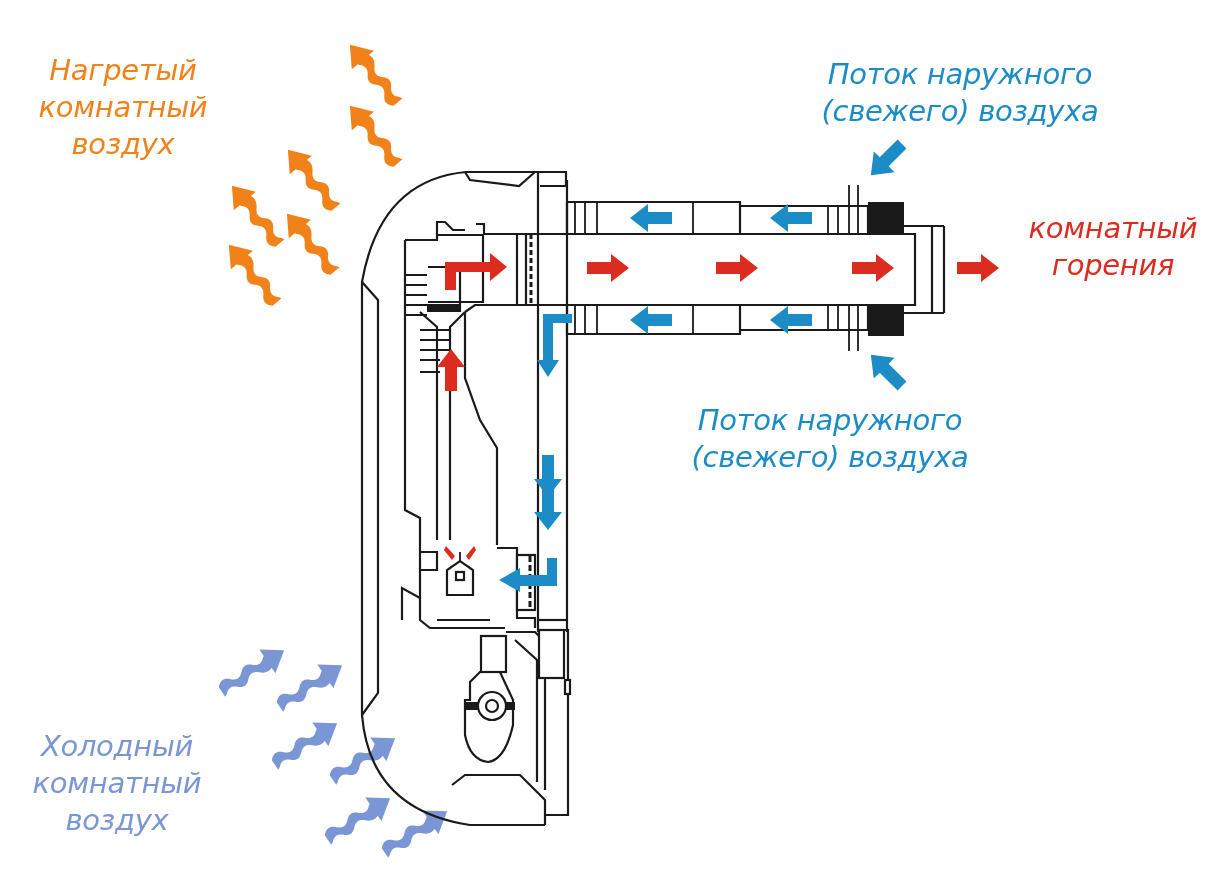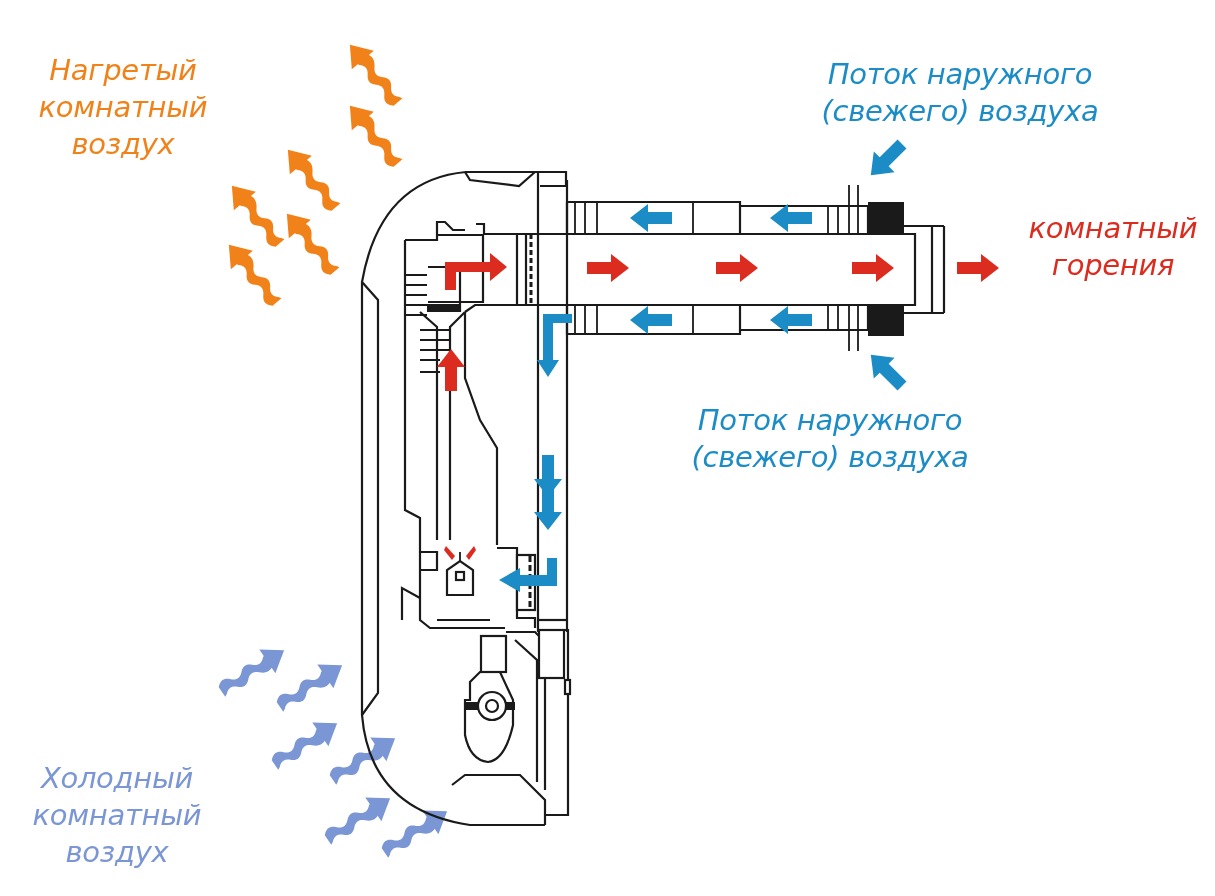--- a/index.html
+++ b/index.html
@@ -2,21 +2,21 @@
 <html style="--warm: #f08219; --cold: #7b96d4; --fresh: #1b8cc6; --exh: #dc2b1f;"><head>
 <meta charset="utf-8">
 <style>
   html, body { margin: 0; padding: 0; background: #ffffff; }
   body { width: 1215px; height: 896px; position: relative; overflow: hidden;
          font-family: "DejaVu Sans", "Liberation Sans", sans-serif; }
   #diagram { position: absolute; left: 0; top: 0; }
   .lbl { position: absolute; text-align: center; font-size: 29px; line-height: 37px; letter-spacing: -0.3px; font-style: italic; }
   .lbl span { display: block; white-space: nowrap; }
   .warm { color: var(--warm); }
-  .cold { color: var(--cold); margin-top: 32px; }
+  .cold { color: var(--cold); }
   .fresh { color: var(--fresh); }
   .exh { color: var(--exh); }
   .ln { fill: none; stroke: #1a1a1a; stroke-width: 2.2; stroke-linejoin: miter; }
   .ln-thin { fill: none; stroke: #1a1a1a; stroke-width: 1.8; }
   .solid { fill: #1a1a1a; stroke: none; }
   .wh { fill: #ffffff; stroke: #1a1a1a; stroke-width: 2.2; }
 </style>
 </head>
 <body>
 

